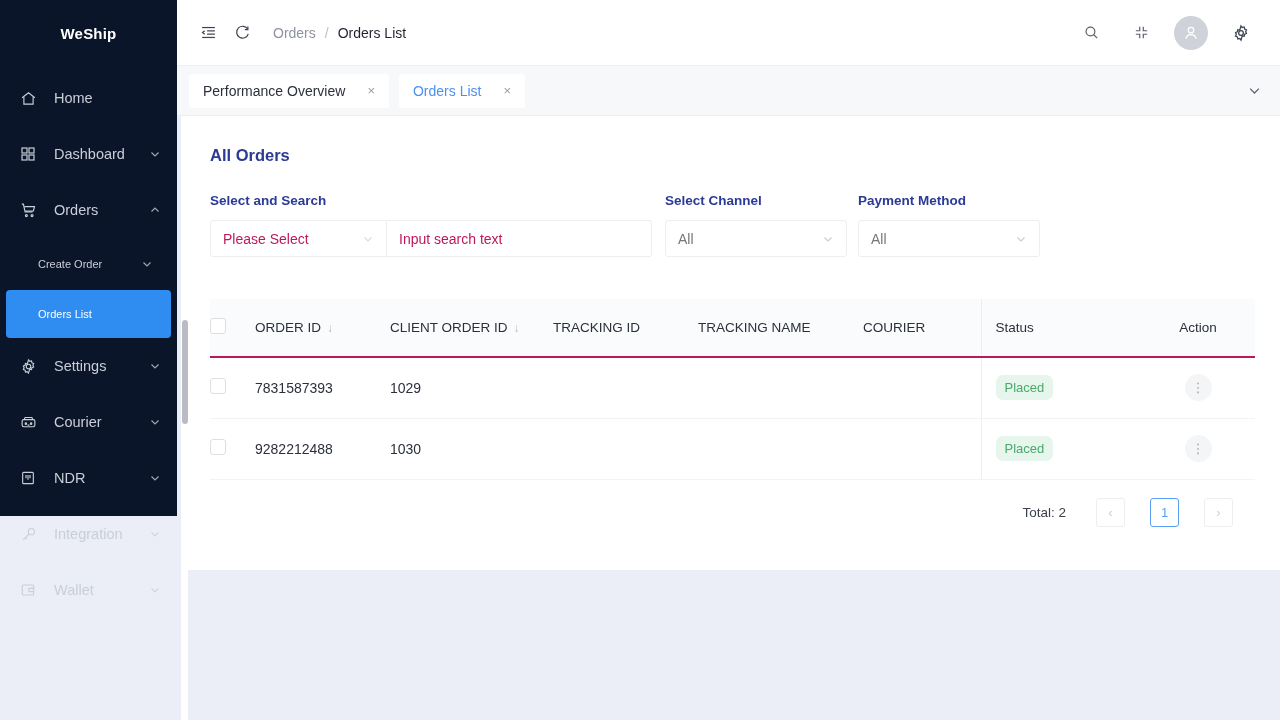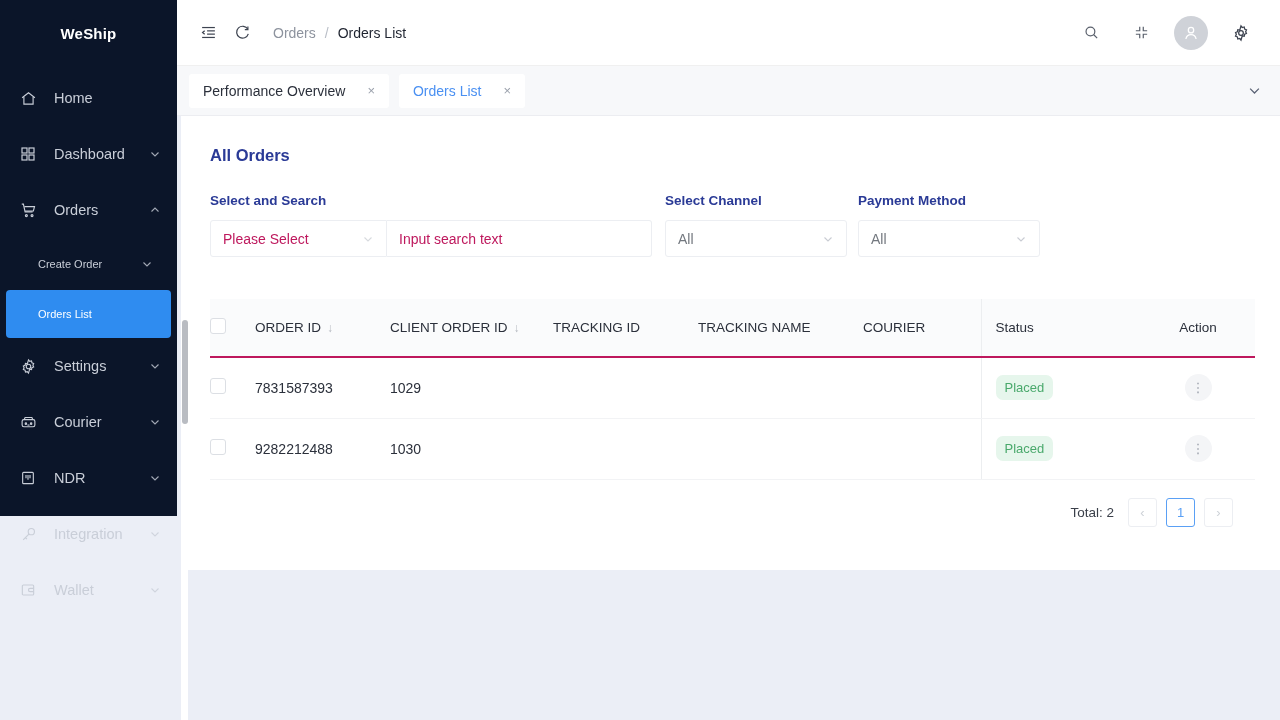--- a/index.html
+++ b/index.html
@@ -139,21 +139,21 @@
   .badge {
     display: inline-block; background: #e6f6ec; color: #4aa96c;
     font-size: 13px; padding: 5px 9px; border-radius: 7px;
   }
   .dots {
     width: 27px; height: 27px; border-radius: 50%; background: #f4f5f7;
     display: flex; align-items: center; justify-content: center;
     color: #9aa0ab; font-size: 13px; cursor: pointer; line-height: 1;
   }
 
-  .pager { display: flex; align-items: center; justify-content: flex-end; gap: 9px; margin-top: 18px; padding-right: 25px; }
+  .pager { display: flex; align-items: center; justify-content: flex-end; gap: 25px; margin-top: 18px; padding-right: 25px; }
   .pg-total { font-size: 13.5px; color: #3b404a; margin-right: 5px; }
   .pg-btn {
     width: 29px; height: 29px; border: 1px solid #eceef2; border-radius: 3px;
     background: #ffffff; display: flex; align-items: center; justify-content: center;
     color: #cdd1d7; font-size: 13px; cursor: pointer;
   }
   .pg-btn.cur { border-color: #5aa0f5; color: #5aa0f5; }
 </style>
 </head>
 <body>

